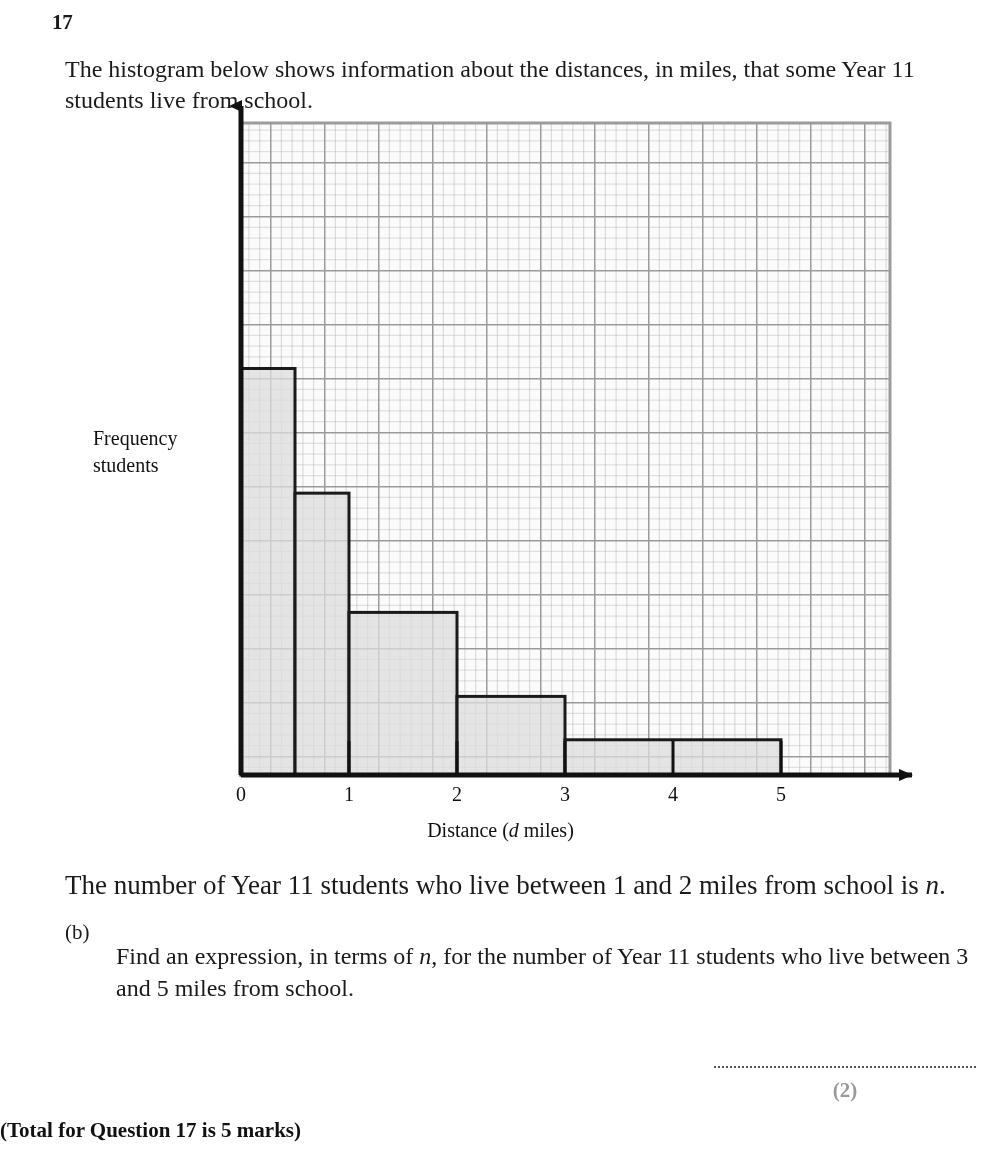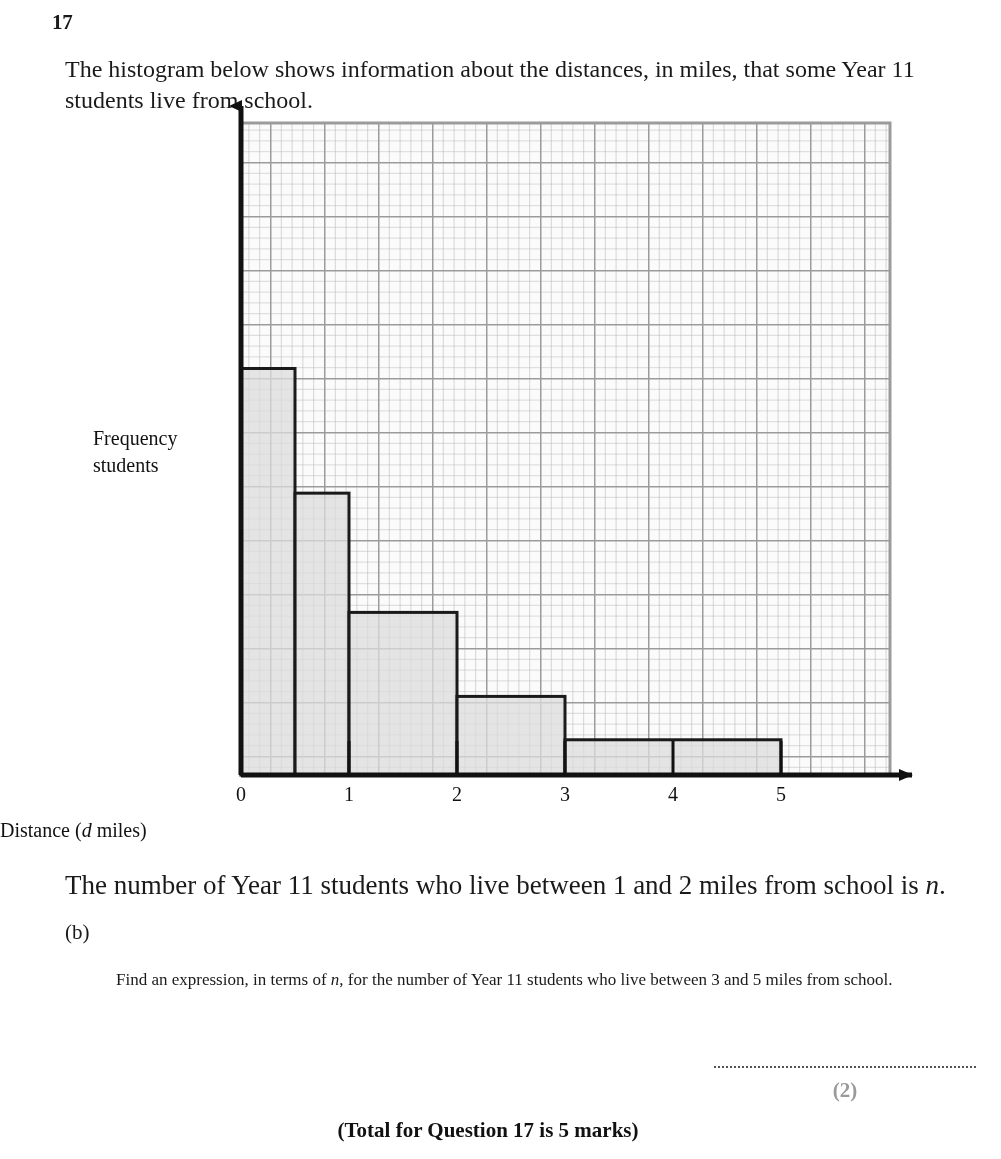--- a/index.html
+++ b/index.html
@@ -66,21 +66,21 @@
     left: 93px;
     top: 425px;
     width: 130px;
     font-size: 20px;
     line-height: 27px;
   }
   #x-axis-label {
     left: 0;
     top: 817px;
     width: 1001px;
-    text-align: left;
+    text-align: center;
     font-size: 20px;
   }
   #x-axis-label .ital { font-style: italic; }
   .tick-label {
     position: absolute;
     top: 783px;
     font-size: 20px;
     width: 30px;
     text-align: center;
     color: #111;
@@ -97,23 +97,23 @@
   }
   #part-b-label {
     position: absolute;
     left: 65px;
     top: 920px;
     font-size: 21px;
   }
   #part-b-text {
     position: absolute;
     left: 116px;
-    top: 964px;
+    top: 940px;
     width: 880px;
-    font-size: 17px;
+    font-size: 24px;
     line-height: 32px;
   }
   .ital { font-style: italic; }
 
   
   #answer-dots {
     position: absolute;
     left: 714px;
     top: 1052px;
     width: 262px;
@@ -128,21 +128,21 @@
     text-align: center;
     font-size: 21px;
     color: #9a9a9a;
     font-weight: bold;
   }
   #total-marks {
     position: absolute;
     left: 0;
     top: 1118px;
     width: 976px;
-    text-align: center;
+    text-align: left;
     font-size: 21px;
     font-weight: bold;
     color: #111;
   }
 </style>
 </head>
 <body>
 
 <div id="question-block">
   <div id="q-number">17</div>

